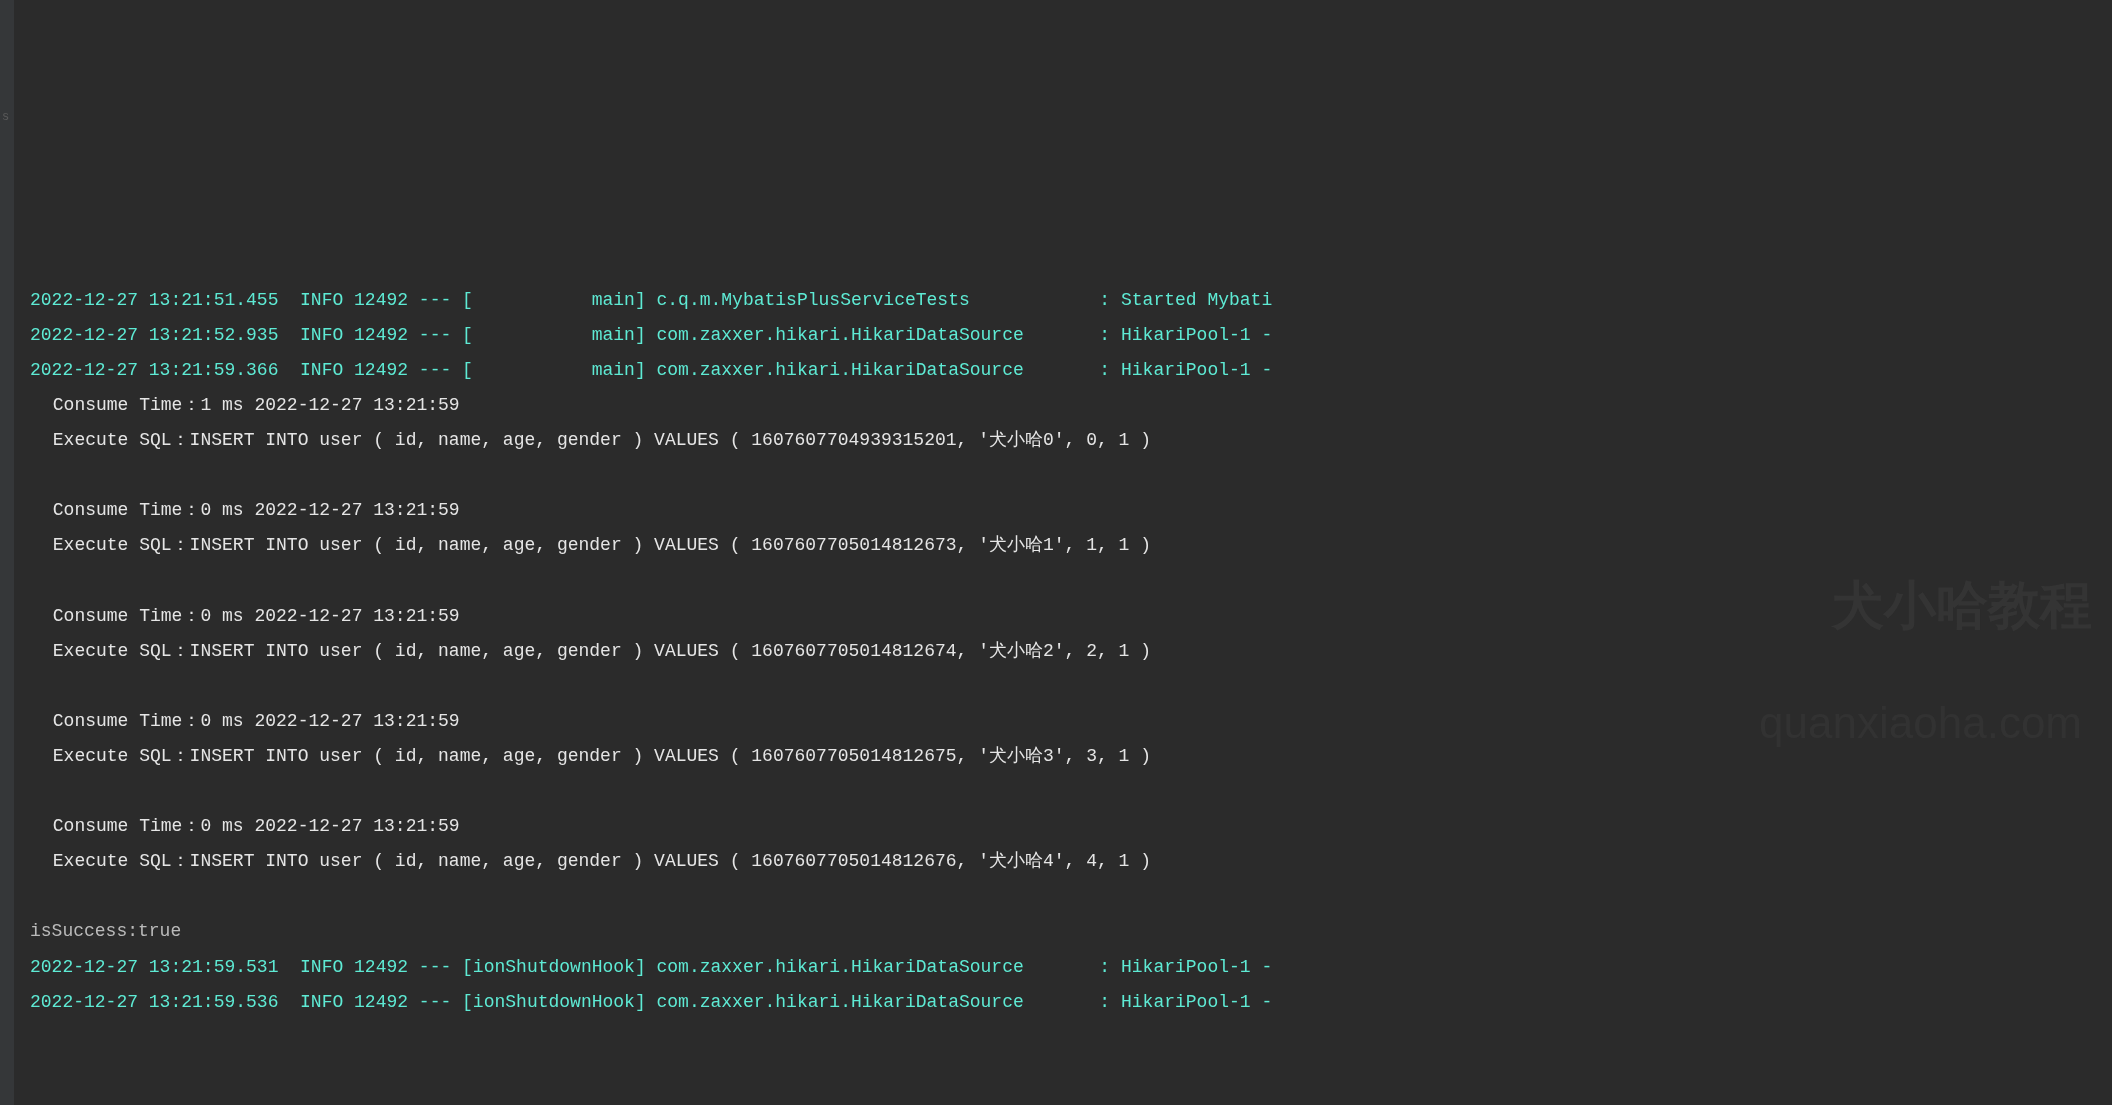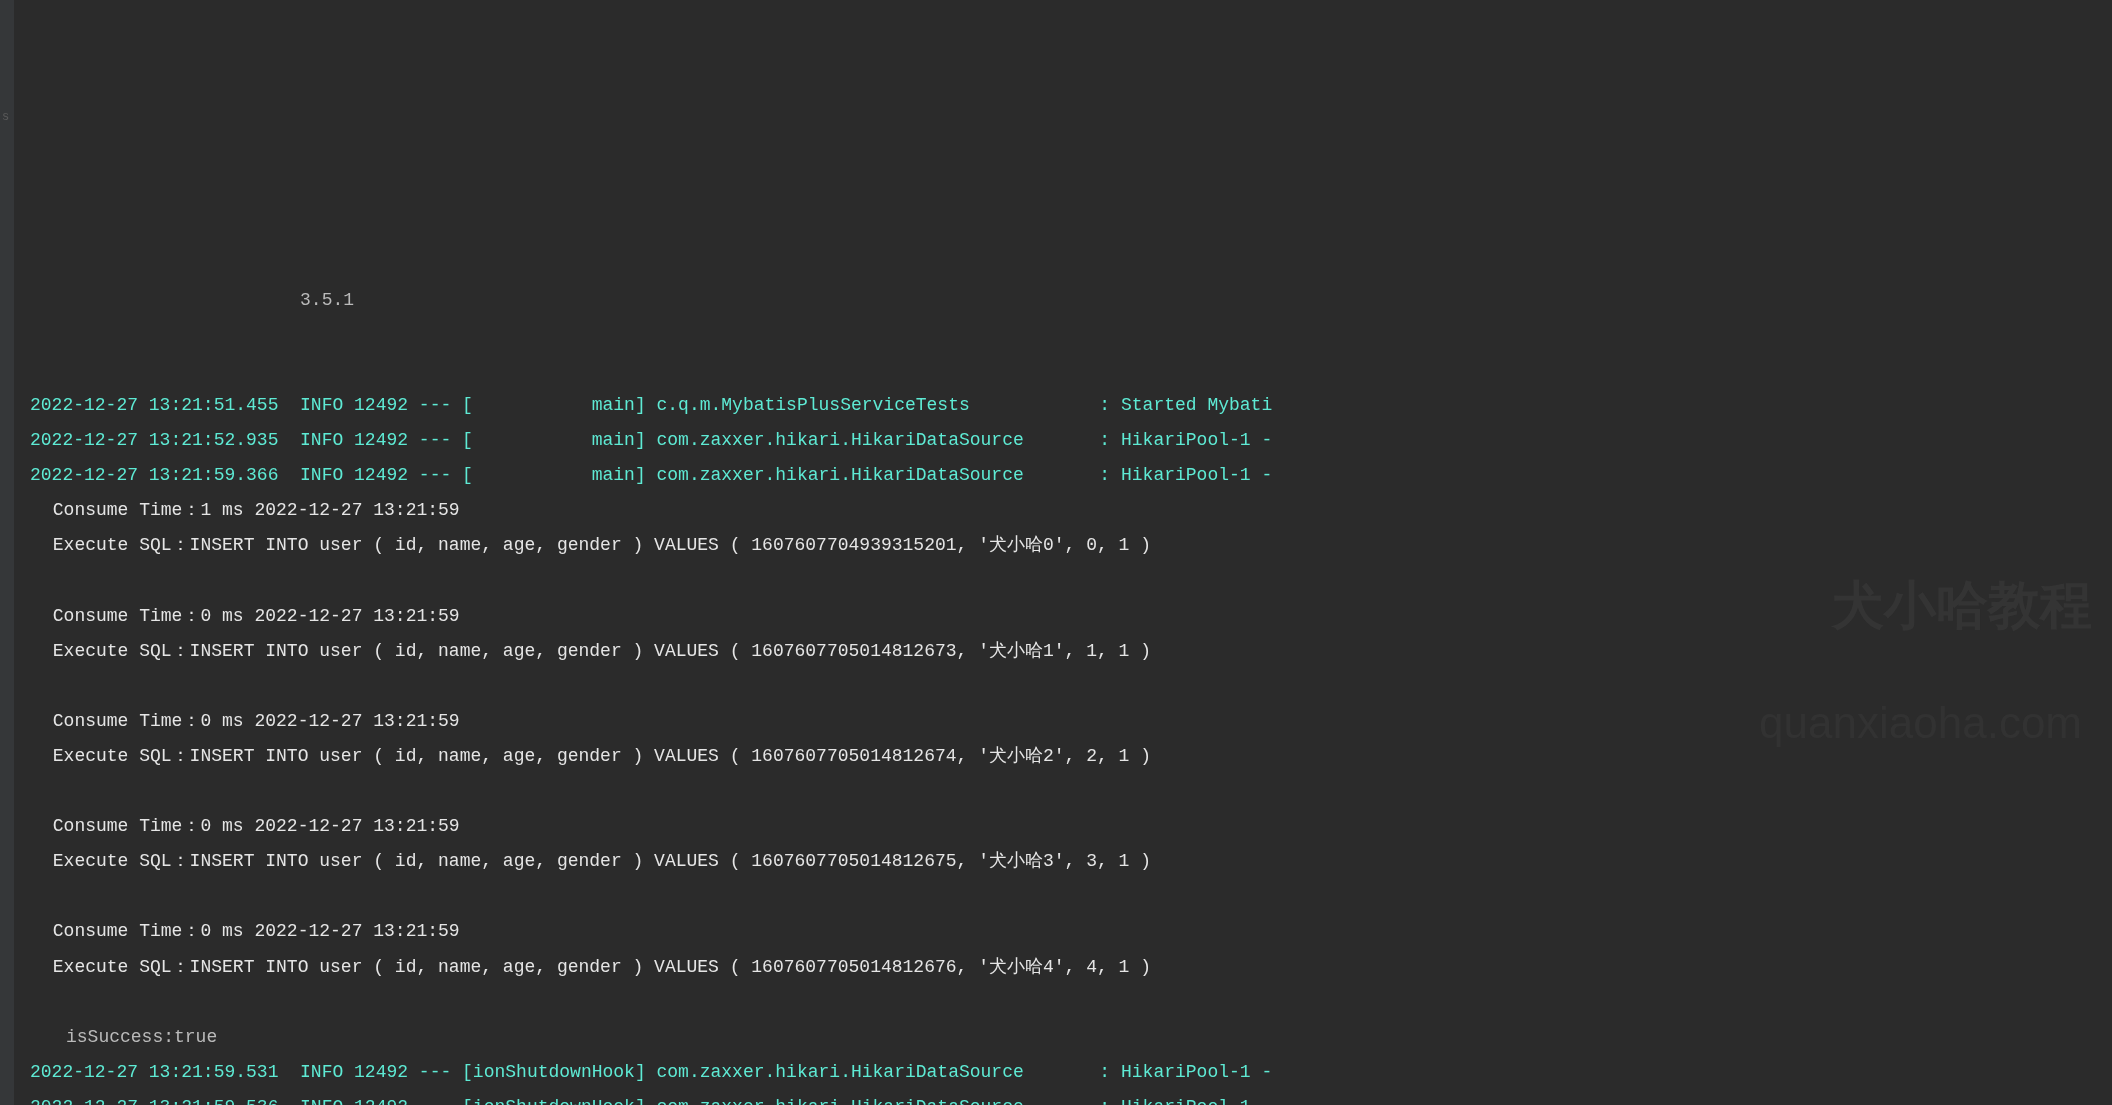--- a/index.html
+++ b/index.html
@@ -40,21 +40,20 @@
     }
     .info-line {
       color: #5eead4;
     }
     .sql-line {
       color: #e5e5e5;
       padding-left: 12px;
     }
     .success-line {
       color: #bababa;
-      margin-left: 36px;
     }
     .blank-line {
       height: 1.95em;
     }
     .watermark1 {
       position: absolute;
       right: 20px;
       top: 555px;
       font-size: 52px;
       color: rgba(120, 120, 120, 0.12);
@@ -75,21 +74,20 @@
 </head>
 <body>
 
 
 
 <div class="gutter">
   <div class="gutter-letter">s</div>
 </div>
 
 <div class="log-content">
-  <div class="version-line">                         3.5.1 </div>
   <div id="log-lines"><div class="info-line">2022-12-27 13:21:51.455  INFO 12492 --- [           main] c.q.m.MybatisPlusServiceTests            : Started Mybati</div><div class="info-line">2022-12-27 13:21:52.935  INFO 12492 --- [           main] com.zaxxer.hikari.HikariDataSource       : HikariPool-1 -</div><div class="info-line">2022-12-27 13:21:59.366  INFO 12492 --- [           main] com.zaxxer.hikari.HikariDataSource       : HikariPool-1 -</div><div class="sql-line"> Consume Time：1 ms 2022-12-27 13:21:59</div><div class="sql-line"> Execute SQL：INSERT INTO user ( id, name, age, gender ) VALUES ( 1607607704939315201, '犬小哈0', 0, 1 )</div><div class="blank-line"></div><div class="sql-line"> Consume Time：0 ms 2022-12-27 13:21:59</div><div class="sql-line"> Execute SQL：INSERT INTO user ( id, name, age, gender ) VALUES ( 1607607705014812673, '犬小哈1', 1, 1 )</div><div class="blank-line"></div><div class="sql-line"> Consume Time：0 ms 2022-12-27 13:21:59</div><div class="sql-line"> Execute SQL：INSERT INTO user ( id, name, age, gender ) VALUES ( 1607607705014812674, '犬小哈2', 2, 1 )</div><div class="blank-line"></div><div class="sql-line"> Consume Time：0 ms 2022-12-27 13:21:59</div><div class="sql-line"> Execute SQL：INSERT INTO user ( id, name, age, gender ) VALUES ( 1607607705014812675, '犬小哈3', 3, 1 )</div><div class="blank-line"></div><div class="sql-line"> Consume Time：0 ms 2022-12-27 13:21:59</div><div class="sql-line"> Execute SQL：INSERT INTO user ( id, name, age, gender ) VALUES ( 1607607705014812676, '犬小哈4', 4, 1 )</div><div class="blank-line"></div><div class="success-line">isSuccess:true</div><div class="info-line">2022-12-27 13:21:59.531  INFO 12492 --- [ionShutdownHook] com.zaxxer.hikari.HikariDataSource       : HikariPool-1 -</div><div class="info-line">2022-12-27 13:21:59.536  INFO 12492 --- [ionShutdownHook] com.zaxxer.hikari.HikariDataSource       : HikariPool-1 -</div></div>
 </div>
 
 <div class="watermark1">犬小哈教程</div>
 <div class="watermark2">quanxiaoha.com</div>
 
 
 
 
 

